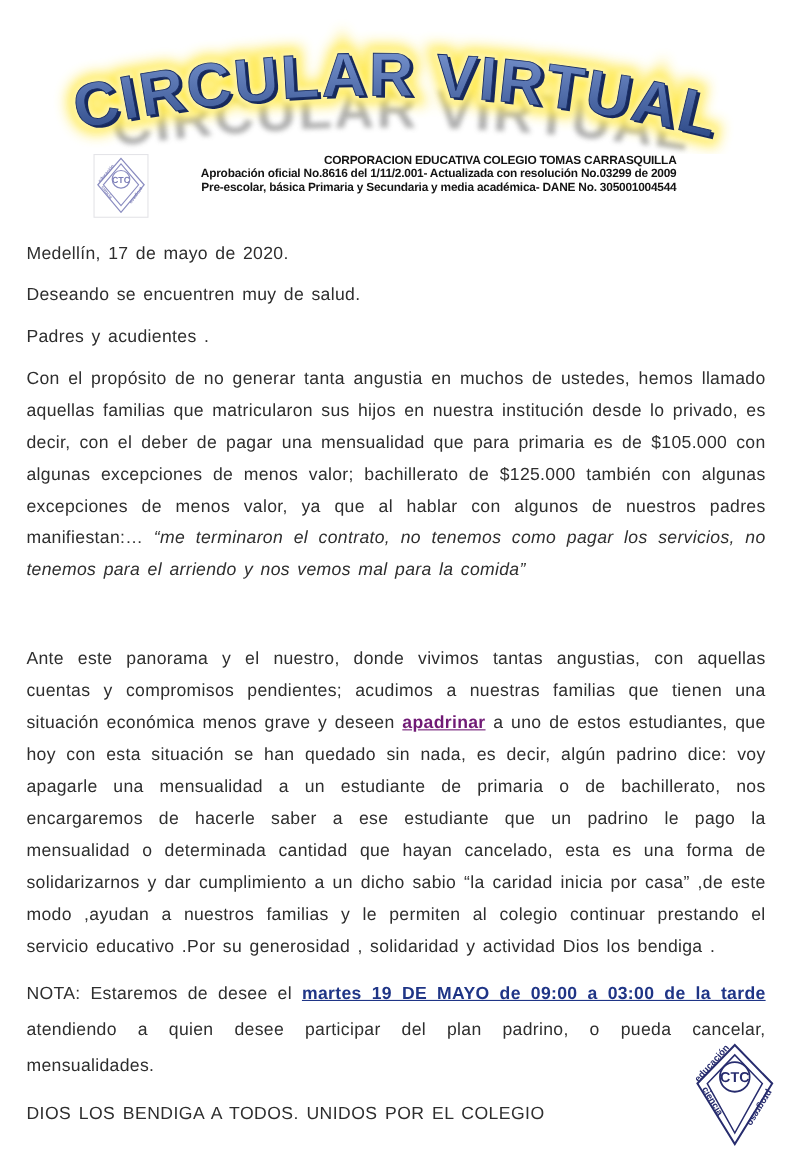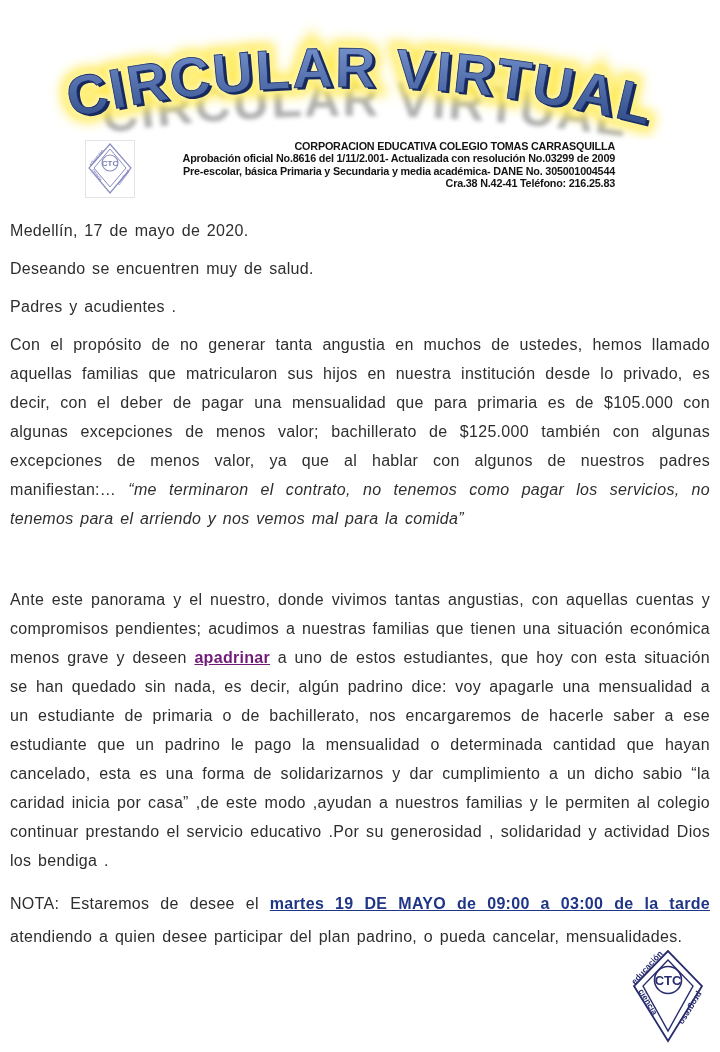--- a/index.html
+++ b/index.html
@@ -27,21 +27,21 @@
     position:absolute; left:85px; top:0; width:50px; height:58px;
     border:1px solid #e4e4e8; display:flex; align-items:center; justify-content:center;
     background:#fff;
   }
   .header-text {
     margin:0 auto; width:510px; text-align:right; font-weight:bold;
     font-size:10.8px; line-height:12.4px; letter-spacing:-0.2px; color:#141414;
   }
 
   
-  .doc-body { padding:0 10px; margin-top:14px; font-size:16px; color:#2e2e2e;
+  .doc-body { padding:0 24px; margin-top:14px; font-size:16px; color:#2e2e2e;
               letter-spacing:.3px; word-spacing:2px; }
   .line { line-height:29px; margin:0 0 9px 0; }
   .para { line-height:29px; text-align:justify; margin:0; }
   .para-gap { margin-top:52px; }
   .quote { font-style:italic; }
   .u-bold { font-weight:bold; text-decoration:underline; color:#701a75; }
   .nota { line-height:33px; margin-top:12px; text-align:justify; }
   .nota-hl { color:#1f3586; font-weight:bold; font-size:16px; text-decoration:underline; }
   .closing { margin-top:12px; letter-spacing:.4px; }
 
@@ -110,35 +110,35 @@
         </text>
         <text class="mini-seal-text" font-size="4">
           <textPath href="#mPro">progreso</textPath>
         </text>
       </svg>
     </div>
     <div class="header-text">
       <div>CORPORACION EDUCATIVA COLEGIO TOMAS CARRASQUILLA</div>
       <div>Aprobación oficial No.8616 del 1/11/2.001- Actualizada con resolución No.03299 de 2009</div>
       <div>Pre-escolar, básica Primaria y Secundaria y media académica- DANE No. 305001004544</div>
-      <div>Cra.38 N.42-41 Teléfono: 216.25.83</div>
     </div>
   </div>
 
   <div class="doc-body">
     <p class="line">Medellín, 17 de mayo de 2020.</p>
     <p class="line">Deseando se encuentren muy de salud.</p>
     <p class="line">Padres y acudientes .</p>
 
     <p class="para"><span>Con el propósito de no generar tanta angustia en muchos de ustedes, hemos llamado aquellas familias que matricularon sus hijos en nuestra institución desde lo privado, es decir, con el deber de pagar una mensualidad que para primaria es de $105.000 con algunas excepciones de menos valor; bachillerato de $125.000 también con algunas excepciones de menos valor, ya que al hablar con algunos de nuestros padres manifiestan:… </span><span class="quote">“me terminaron el contrato, no tenemos como pagar los servicios, no tenemos para el arriendo y nos vemos mal para la comida”</span></p>
 
     <p class="para para-gap"><span>Ante este panorama y el nuestro, donde vivimos tantas angustias, con aquellas cuentas y compromisos pendientes; acudimos a nuestras familias que tienen una situación económica menos grave y deseen </span><span class="u-bold">apadrinar</span><span> a uno de estos estudiantes, que hoy con esta situación se han quedado sin nada, es decir, algún padrino dice: voy apagarle una mensualidad a un estudiante de primaria o de bachillerato, nos encargaremos de hacerle saber a ese estudiante que un padrino le pago la mensualidad o determinada cantidad que hayan cancelado, esta es una forma de solidarizarnos y dar cumplimiento a un dicho sabio “la caridad inicia por casa” ,de este modo ,ayudan a nuestros familias y le permiten al colegio continuar prestando el servicio educativo .Por su generosidad , solidaridad y actividad Dios los bendiga .</span></p>
 
     <p class="nota"><span>NOTA: Estaremos de desee el </span><span class="nota-hl">martes 19 DE MAYO de 09:00 a 03:00 de la tarde</span><span> atendiendo a quien desee participar del plan padrino, o pueda cancelar, mensualidades.</span></p>
 
+    <p class="line closing">DIOS LOS BENDIGA A TODOS. UNIDOS POR EL COLEGIO</p>
   </div>
 
   <div class="seal-wrap">
     <svg width="78" height="94" viewBox="0 0 78 94">
       <defs>
         <path id="sEdu" d="M 6 36 L 36 3"></path>
         <path id="sCie" d="M 9 42 L 37 88"></path>
         <path id="sPro" d="M 69 42 L 41 88"></path>
       </defs>
       <polygon points="39,2 5,37 39,92 73,37" fill="none" stroke="#272c6e" stroke-width="1.8"></polygon>

